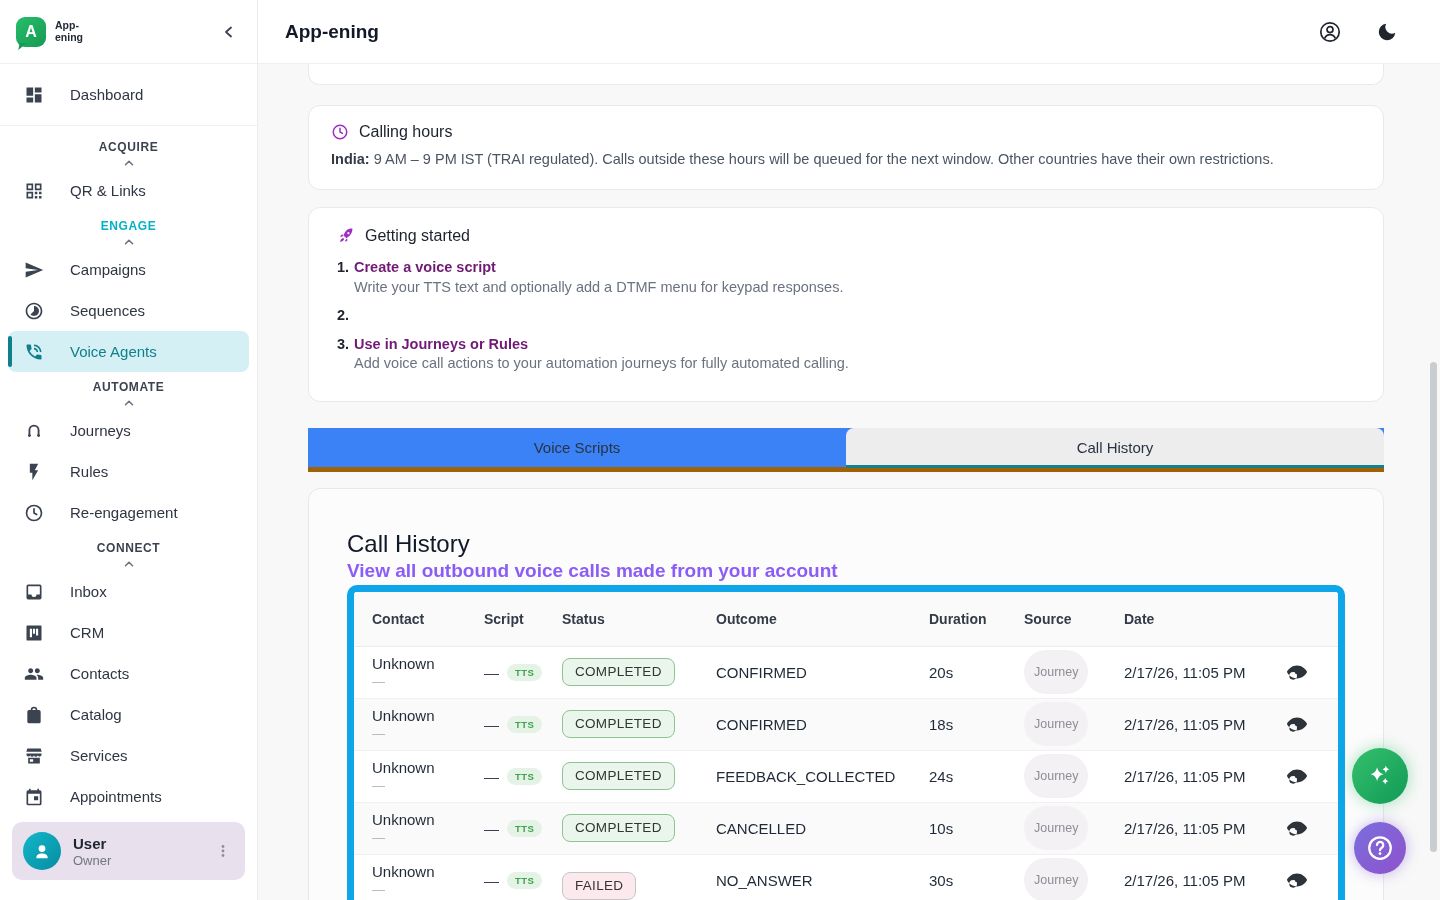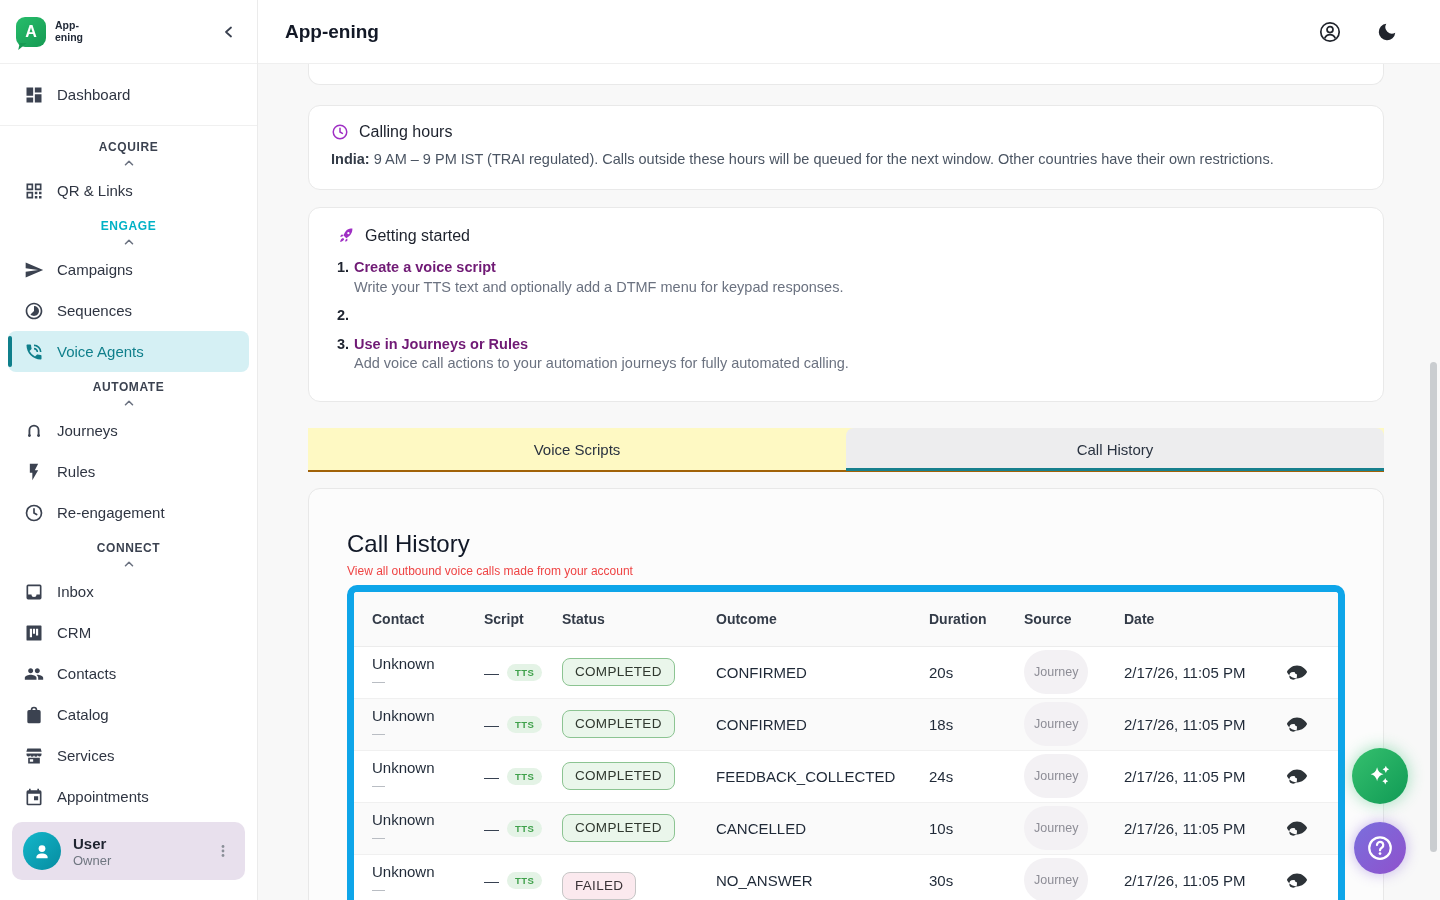--- a/index.html
+++ b/index.html
@@ -13,21 +13,21 @@
     border-bottom:1px solid #f0f0f0; }
   .logo-mark { width:30px; height:30px; background:linear-gradient(140deg,#27bd6b,#169a53);
     border-radius:9px; display:flex; align-items:center; justify-content:center;
     color:#fff; font-weight:700; font-size:16px; position:relative; flex:0 0 auto; }
   .logo-mark::after { content:''; position:absolute; left:3px; bottom:-3px; width:0; height:0;
     border-left:7px solid #169a53; border-bottom:7px solid transparent; transform:skewX(-12deg); }
   .logo-text { margin-left:9px; font-size:10.5px; font-weight:700; color:#222a38; line-height:1.1; }
   .collapse-btn { margin-left:auto; background:none; border:none; cursor:pointer; padding:4px; display:flex; }
 
   .nav { position:absolute; top:64px; left:0; right:0; bottom:92px; overflow:hidden; padding-top:10px; }
-  .nav-item { position:relative; display:flex; align-items:center; gap:13px; height:41px;
+  .nav-item { position:relative; display:flex; align-items:center; gap:26px; height:41px;
     margin:0 8px; padding:0 16px; border-radius:8px; font-size:15px; color:#2f3542; cursor:pointer; }
   .nav-item .ic { width:20px; height:20px; flex:0 0 auto; display:flex; }
   .nav-item.active { background:#d5f0f4; color:#0f7f8b; font-weight:500; }
   .nav-item.active::before { content:''; position:absolute; left:0; top:5px; bottom:5px; width:3.5px;
     background:#0f7f8b; border-radius:2px; }
   .nav-divider { height:1px; background:#f0f0f0; margin:10px 0 4px 0; }
   .sec-head { display:flex; align-items:center; justify-content:space-between; height:30px;
     margin-top:8px; padding:0 16px; font-size:12px; font-weight:700; letter-spacing:.6px;
     color:#3b4250; cursor:pointer;flex-direction:column; }
   .sec-head.first { margin-top:14px; }
@@ -60,31 +60,31 @@
   .calling-text { margin-top:10px; font-size:14.5px; color:#4b5563; }
   .calling-text b { color:#333b47; font-weight:700; }
 
   .gs-card { margin-top:17px; height:195px; padding:19px 28px 0 28px; }
   .gs-steps { margin-top:13px; list-style:none; }
   .gs-step { display:flex; margin-bottom:10px; font-size:14.5px; line-height:18.5px; }
   .gs-num { width:17px; font-weight:700; color:#1f2430; flex:0 0 auto; }
   .gs-title { font-weight:700; color:#701a75; }
   .gs-desc { color:#6b7280; margin-top:1px; }
 
-  .tabs { margin-top:26px; display:flex; height:44px; border-bottom:2px solid #a16207; background:#fef9c3; }
+  .tabs { margin-top:26px; display:flex; height:44px; border-bottom:5px solid #a16207; background:#3b82f6; }
   .tab { flex:1 1 50%; display:flex; align-items:center; justify-content:center; font-size:15px;
     color:#2a3340; background:none; border:none; cursor:pointer; position:relative;
     font-family:inherit; }
   .tab.active { background:#ededee; border-radius:8px 8px 0 0; font-weight:500; }
   .tab.active::after { content:''; position:absolute; left:0; right:0; bottom:-1px; height:3px; background:#17808d; }
 
   .panel { margin-top:16px; background:#fcfcfc; border:1px solid #e8e8e8; border-radius:12px;
     height:560px; padding:40px 38px 0 38px; }
   .panel-title { font-size:24px; font-weight:400; color:#111827; line-height:30px; }
-  .panel-sub { font-size:12px; font-weight:400; color:#ef4444; line-height:24px; }
+  .panel-sub { font-size:19px; font-weight:700; color:#8b5cf6; line-height:24px; }
 
   .tbl-wrap { margin-top:2px; border:7px solid #0ea5e9; border-radius:10px; overflow:hidden; background:#fff; }
   table { width:100%; border-collapse:collapse; table-layout:fixed; }
   thead th { height:54px; background:#fafafa; text-align:left; padding-left:18px;
     font-size:14px; font-weight:600; color:#333b48; border-bottom:1px solid #ececec; }
   tbody td { height:52px; padding-left:18px; font-size:15px; color:#1f2937; border-top:1px solid #f0f0f0; vertical-align:middle; }
   tbody tr:first-child td { border-top:none; }
   tbody tr:nth-child(even) { background:#fafafa; }
   .c-main { line-height:17px; }
   .c-sub { font-size:13px; color:#b0b5bc; line-height:14px; margin-top:3px; }

